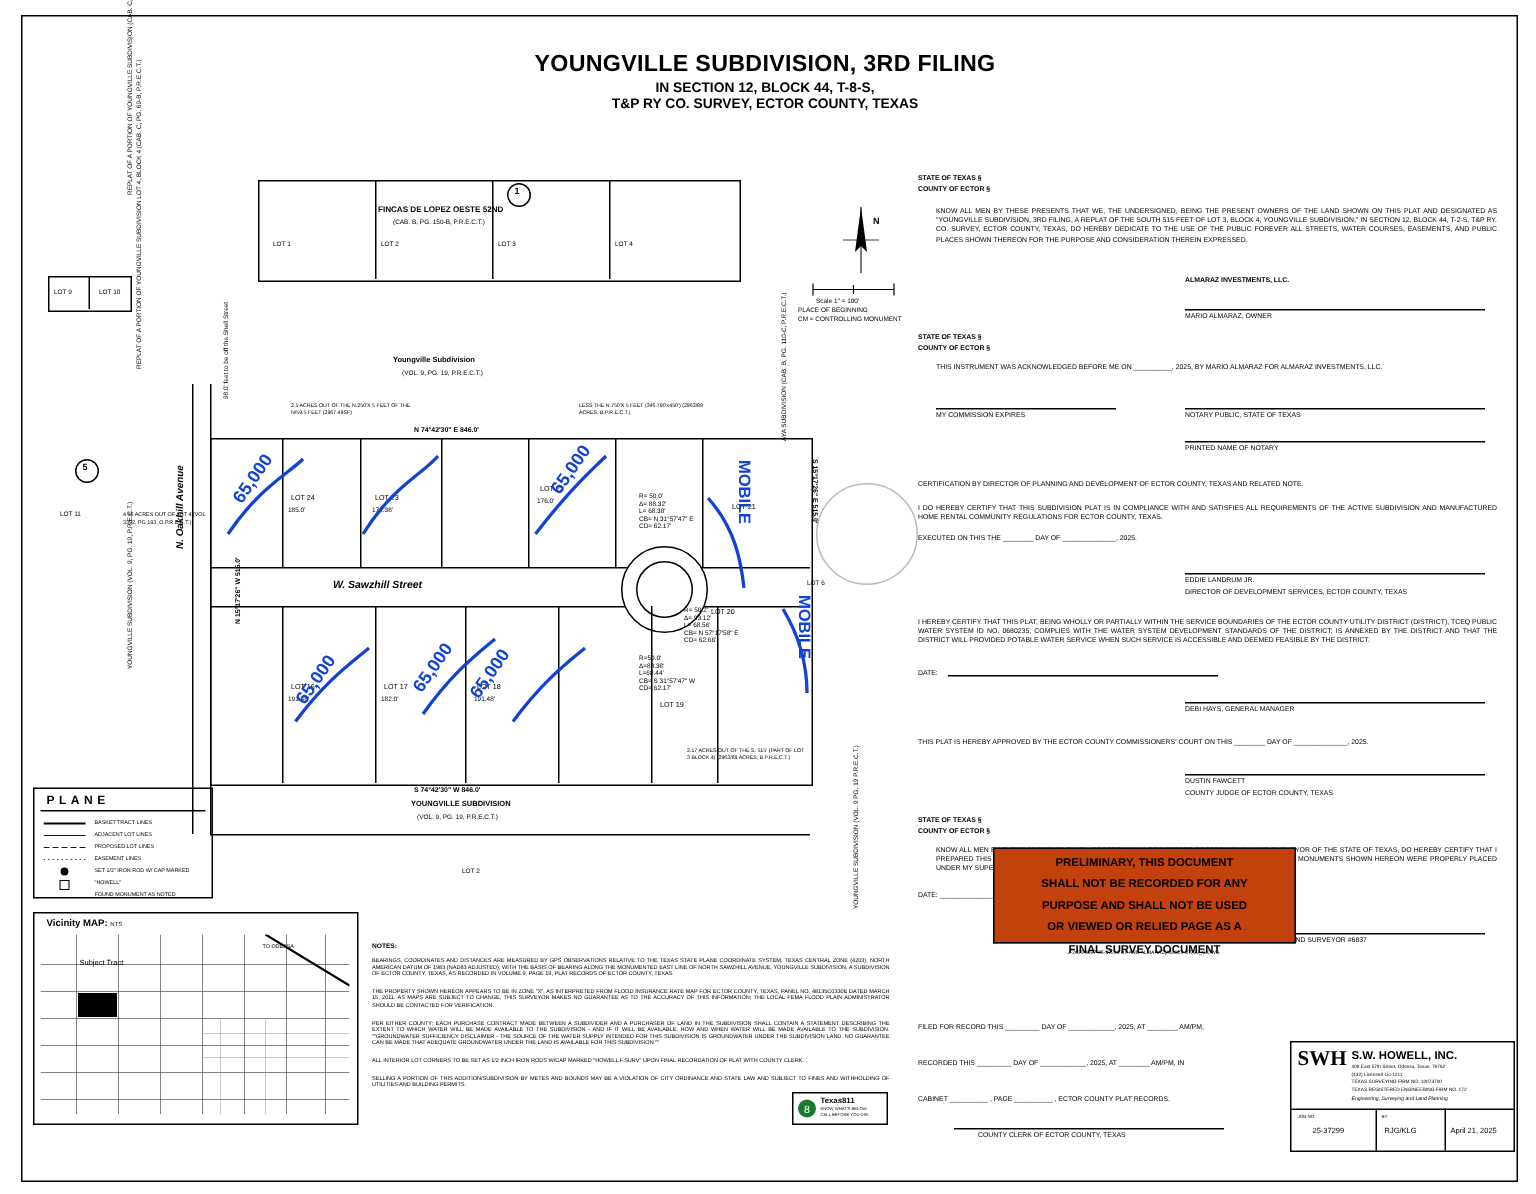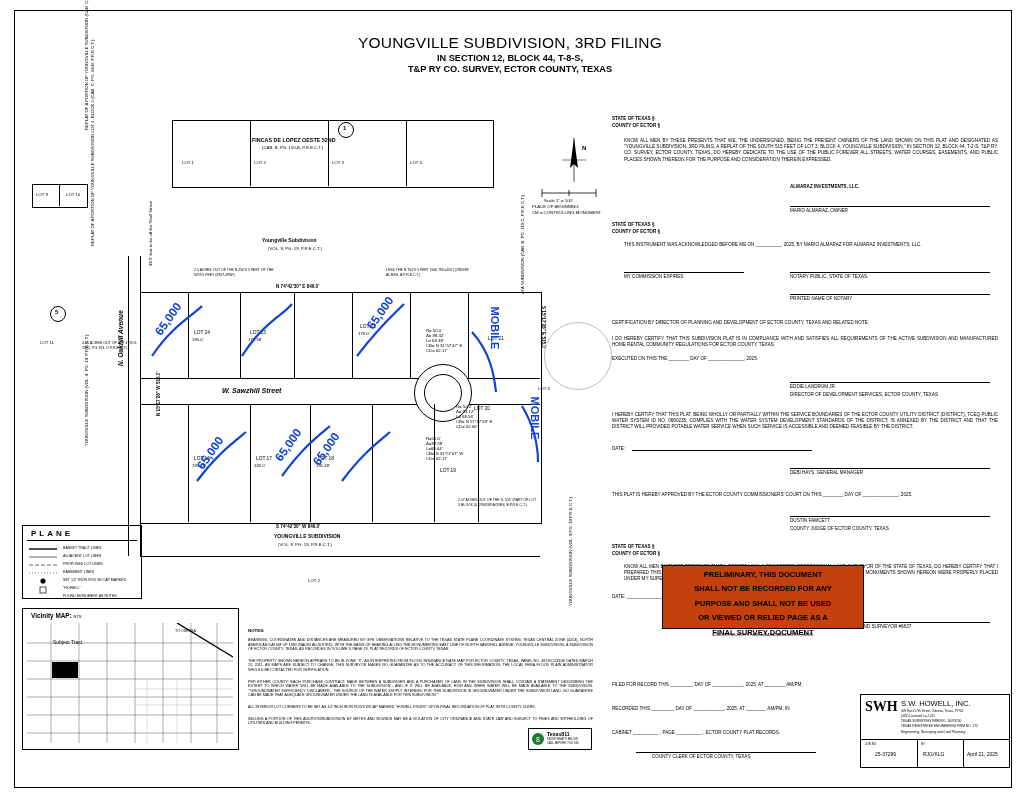--- a/index.html
+++ b/index.html
@@ -1,20 +1,20 @@
 <!DOCTYPE html>
 <html><head>
 <meta charset="utf-8">
 <style>
   html,body{margin:0;padding:0;background:#fff;}
   body{width:1024px;height:796px;font-family:"Liberation Sans",sans-serif;color:#000;}
   #sheet{position:relative;width:1024px;height:796px;background:#fff;overflow:hidden;}
   .border-outer{position:absolute;left:14px;top:10px;width:996px;height:776px;border:1.5px solid #000;}
   .abs{position:absolute;}
-  .ttl{text-align:center;font-weight:normal;}
+  .ttl{text-align:center;font-weight:bold;}
   #title1{left:200px;top:34px;width:620px;font-size:15.5px;letter-spacing:.2px;}
   #title2{left:200px;top:53px;width:620px;font-size:9.2px;line-height:11.4px;font-weight:bold;}
   
   #rightcol{left:612px;top:116px;width:396px;height:560px;}
   .rc-txt{position:absolute;font-size:4.6px;line-height:6.2px;text-align:justify;}
   .rc-b{font-weight:bold;}
   .rule{position:absolute;border-bottom:.8px solid #000;height:0;}
   
   #plat{left:22px;top:116px;width:586px;height:560px;}
   .lbl{position:absolute;font-size:4.3px;line-height:5.4px;color:#000;}
@@ -335,21 +335,21 @@
   <div class="abs" id="filing">
     <div class="rc-txt" style="left:0;top:6px;width:246px;">FILED FOR RECORD THIS _________ DAY OF ____________, 2025, AT ________ AM/PM,</div>
     <div class="rc-txt" style="left:0;top:30px;width:246px;">RECORDED THIS _________ DAY OF ____________, 2025, AT ________ AM/PM, IN</div>
     <div class="rc-txt" style="left:0;top:54px;width:246px;">CABINET __________ , PAGE __________ , ECTOR COUNTY PLAT RECORDS.</div>
     <div class="rule" style="left:24px;top:76px;width:180px;"></div>
     <div class="rc-txt" style="left:40px;top:78px;">COUNTY CLERK OF ECTOR COUNTY, TEXAS</div>
   </div>
 
   <div class="abs" id="seal">
     <div style="position:absolute;left:4px;top:4px;width:34px;height:30px;font-weight:bold;font-size:14px;font-family:'Liberation Serif',serif;">SWH</div>
-    <div style="position:absolute;left:40px;top:4px;font-size:7.6px;font-weight:normal;text-align:right;">S.W. HOWELL, INC.</div>
+    <div style="position:absolute;left:40px;top:4px;font-size:7.6px;font-weight:bold;text-align:right;">S.W. HOWELL, INC.</div>
     <div style="position:absolute;left:40px;top:14px;font-size:3.2px;">409 East 57th Street, Odessa, Texas, 79762</div>
     <div style="position:absolute;left:40px;top:19px;font-size:3.2px;">(432) Licensed Lic-1211</div>
     <div style="position:absolute;left:40px;top:24px;font-size:3.2px;">TEXAS SURVEYING FIRM NO. 10073700</div>
     <div style="position:absolute;left:40px;top:29px;font-size:3.2px;">TEXAS REGISTERED ENGINEERING FIRM NO. 172</div>
     <div style="position:absolute;left:40px;top:35px;font-size:3.4px;font-style:italic;">Engineering, Surveying and Land Planning</div>
     <div style="position:absolute;left:0;top:44px;width:148px;border-top:1px solid #000;"></div>
     <div style="position:absolute;left:0;top:44px;width:56px;height:28px;border-right:1px solid #000;"></div>
     <div style="position:absolute;left:56px;top:44px;width:46px;height:28px;border-right:1px solid #000;"></div>
     <div style="position:absolute;left:4px;top:47px;font-size:3px;">JOB NO.</div>
     <div style="position:absolute;left:14px;top:56px;font-size:5px;">25-37299</div>

